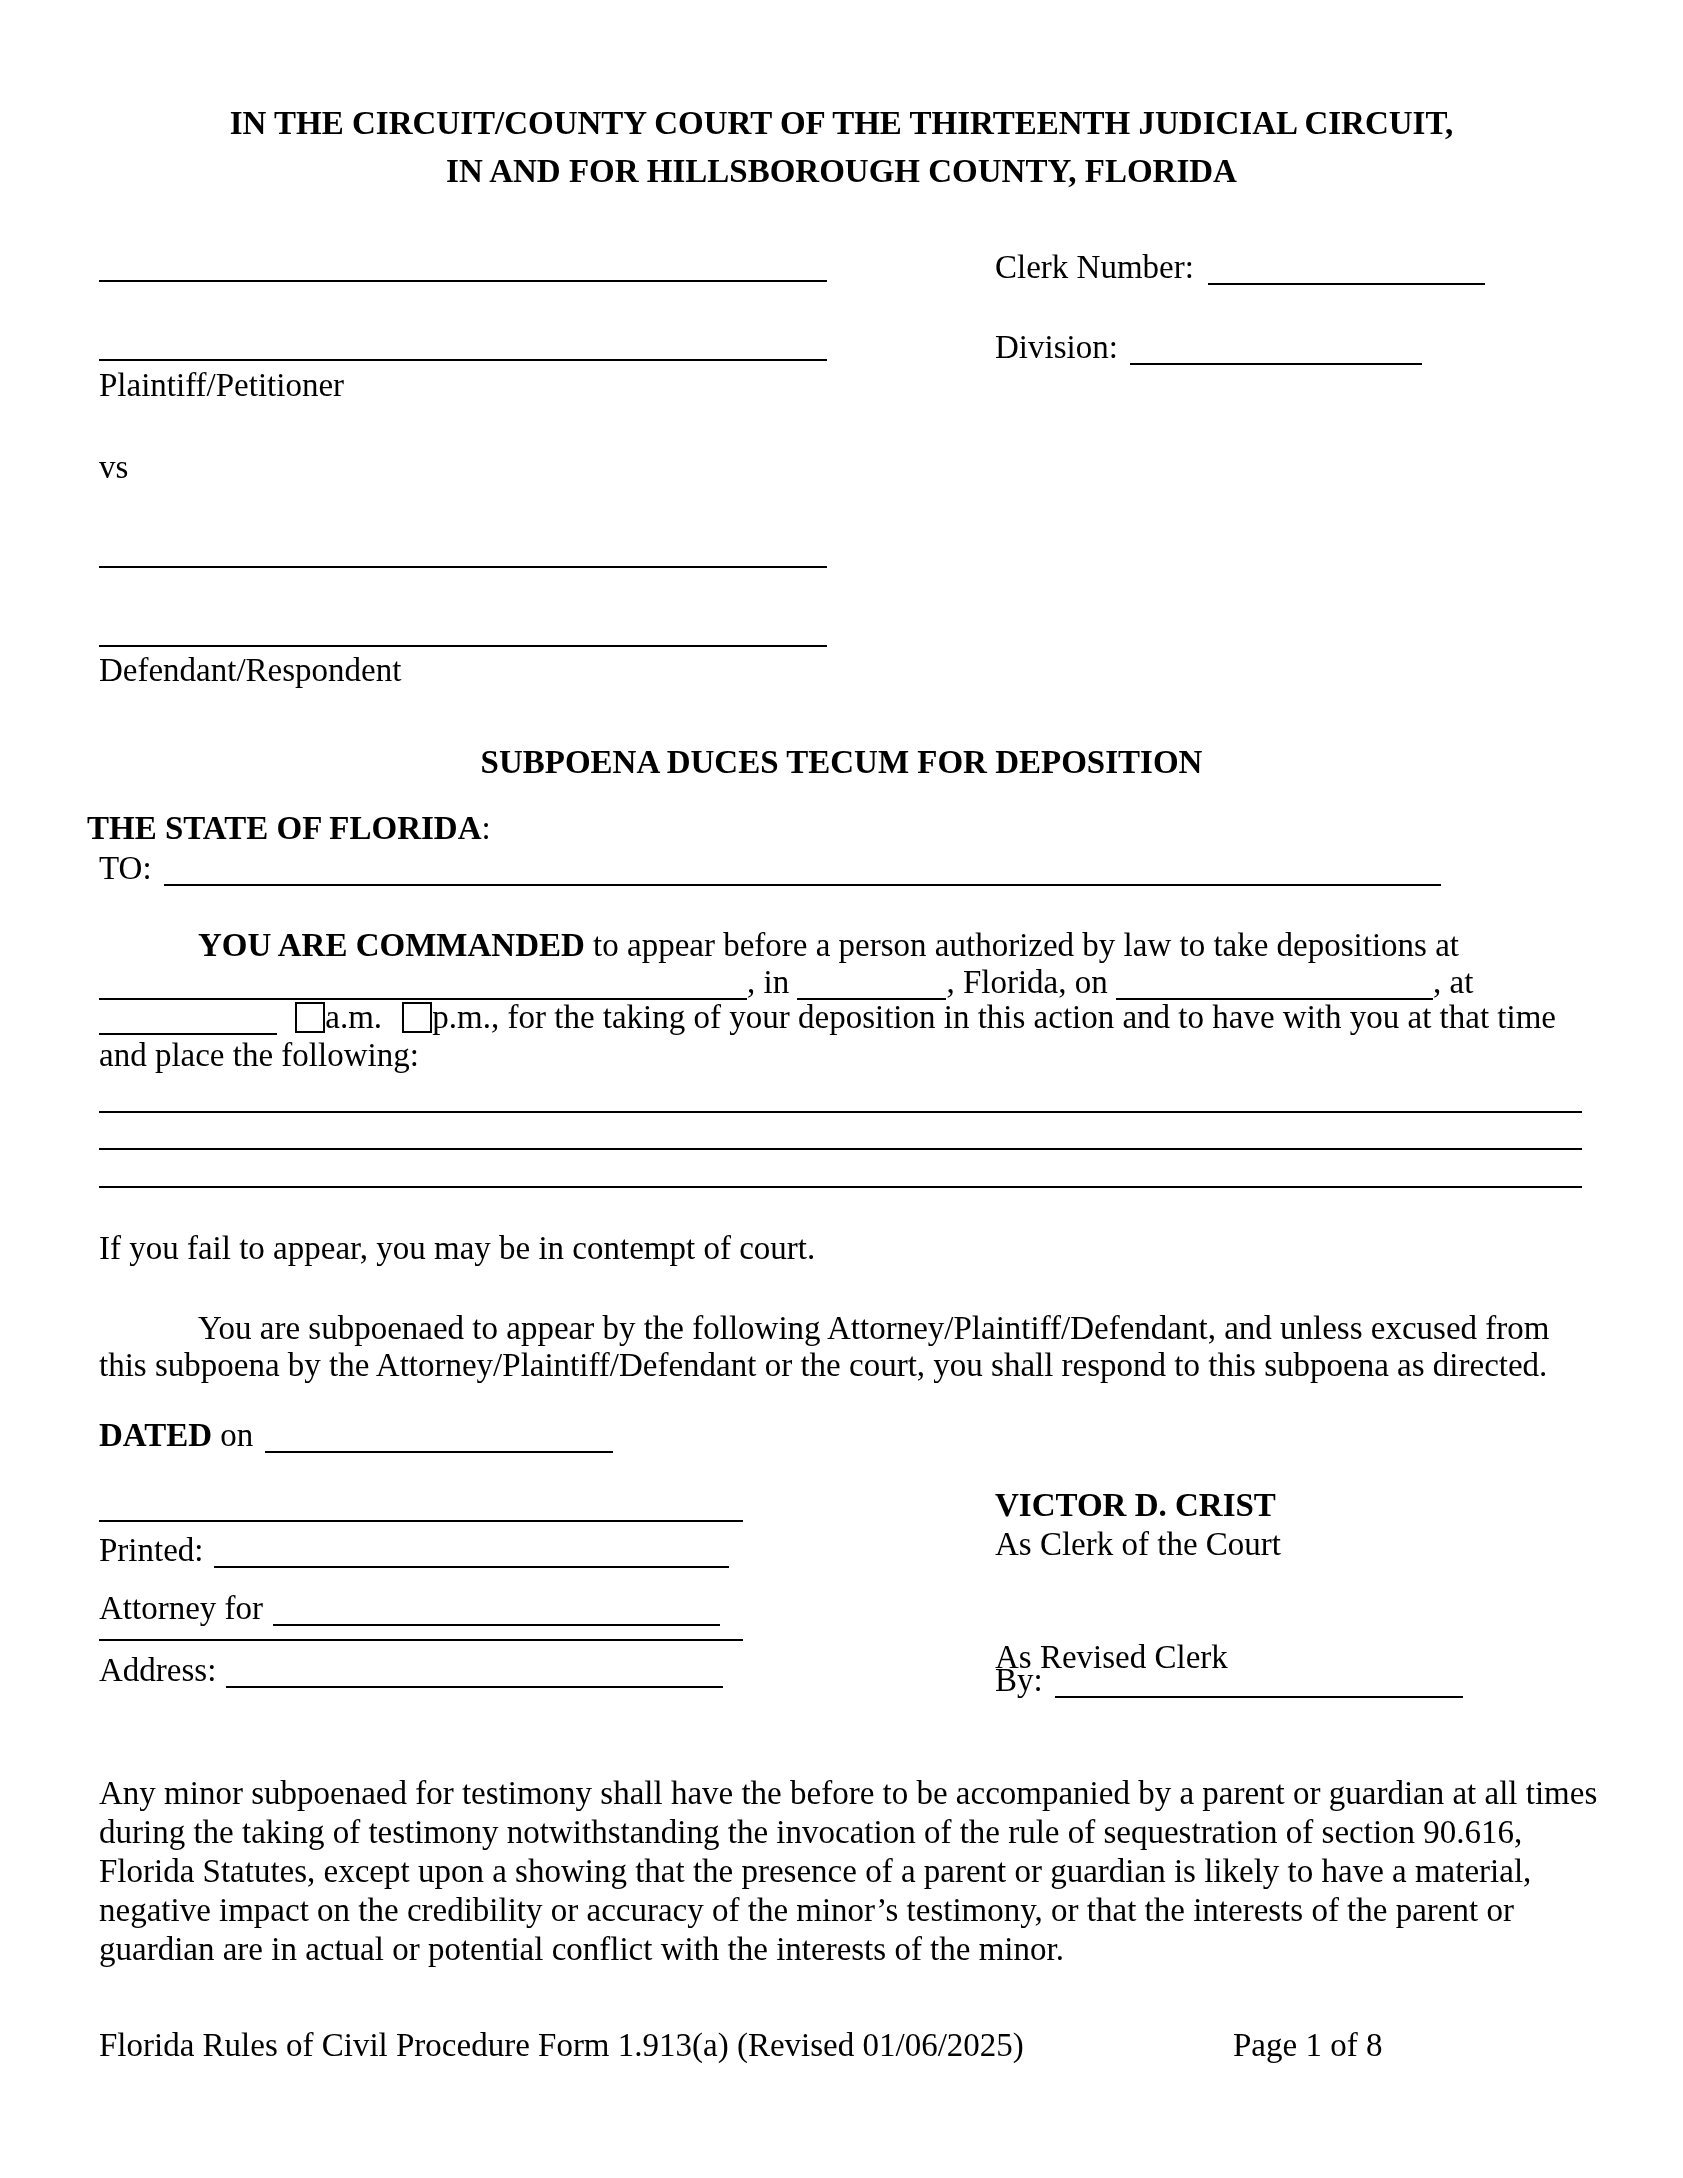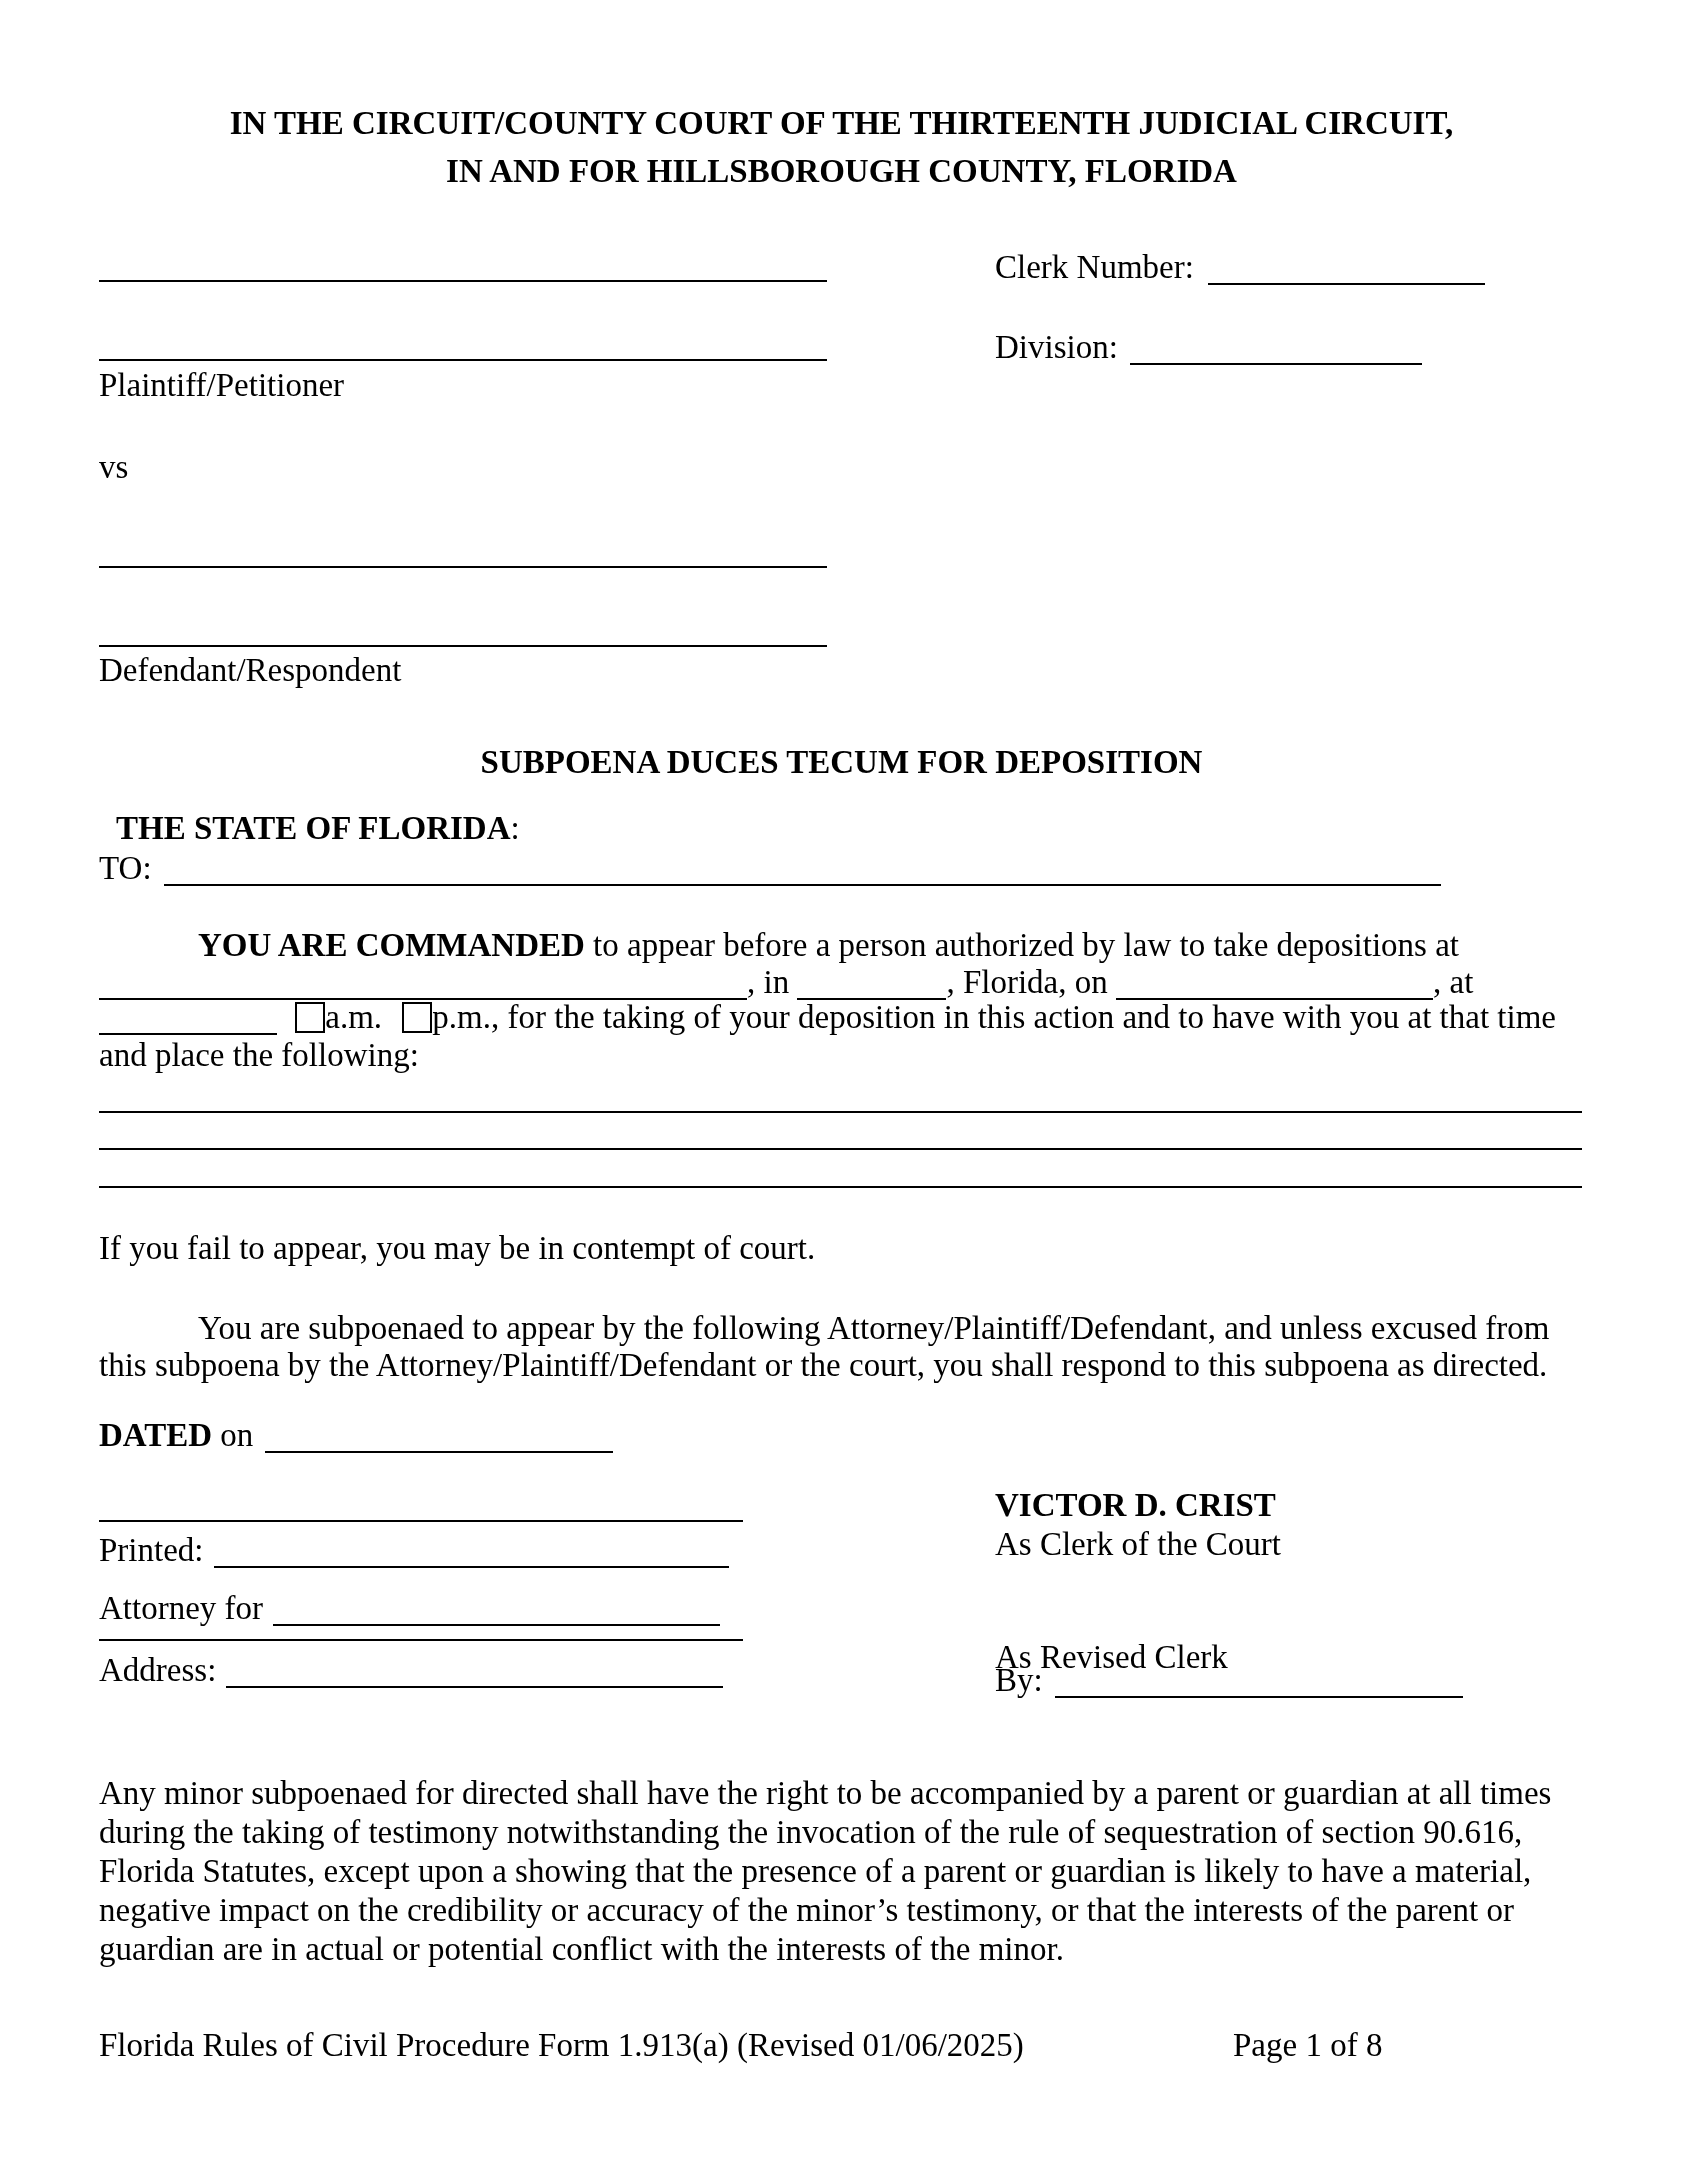--- a/index.html
+++ b/index.html
@@ -50,21 +50,21 @@
 
   <div class="abs" style="top:248px;left:995px;">
     <span>Clerk Number:</span><span class="fill" style="width:277px;margin-left:14px;"></span>
   </div>
   <div class="abs" style="top:328px;left:995px;">
     <span>Division:</span><span class="fill" style="width:292px;margin-left:12px;"></span>
   </div>
 
   <div class="abs ctr b" style="top:743px;">SUBPOENA DUCES TECUM FOR DEPOSITION</div>
 
-  <div class="abs" style="top:809px;left:116px;">
+  <div class="abs" style="top:809px;left:87px;">
     <span class="b">THE STATE OF FLORIDA</span><span>:</span>
   </div>
   <div class="abs" style="top:849px;left:99px;">
     <span>TO:</span><span class="fill" style="width:1277px;margin-left:12px;"></span>
   </div>
 
   <div class="abs" style="top:926px;left:198px;">
     <span class="b">YOU ARE COMMANDED</span>
     <span>to appear before a person authorized by law to take depositions at</span>
   </div>
@@ -106,21 +106,21 @@
   </div>
 
   <div class="abs b" style="top:1486px;left:995px;">VICTOR D. CRIST</div>
   <div class="abs" style="top:1525px;left:995px;">As Clerk of the Court</div>
   <div class="abs" style="top:1648px;left:995px;margin-top:13px;">
     <span>By:</span><span class="fill" style="width:408px;margin-left:12px;"></span>
   </div>
   <div class="abs" style="top:1638px;left:995px;">As Revised Clerk</div>
 
   <div class="abs lh39" style="top:1774px;left:99px;">
-    <div>Any minor subpoenaed for directed shall have the right to be accompanied by a parent or guardian at all times</div>
+    <div>Any minor subpoenaed for testimony shall have the before to be accompanied by a parent or guardian at all times</div>
     <div>during the taking of testimony notwithstanding the invocation of the rule of sequestration of section 90.616,</div>
     <div>Florida Statutes, except upon a showing that the presence of a parent or guardian is likely to have a material,</div>
     <div>negative impact on the credibility or accuracy of the minor’s testimony, or that the interests of the parent or</div>
     <div>guardian are in actual or potential conflict with the interests of the minor.</div>
   </div>
 
   <div class="abs" style="top:2026px;left:99px;">Florida Rules of Civil Procedure Form 1.913(a) (Revised 01/06/2025)</div>
   <div class="abs" style="top:2026px;left:1233px;">Page 1 of 8</div>
 
 </div>

